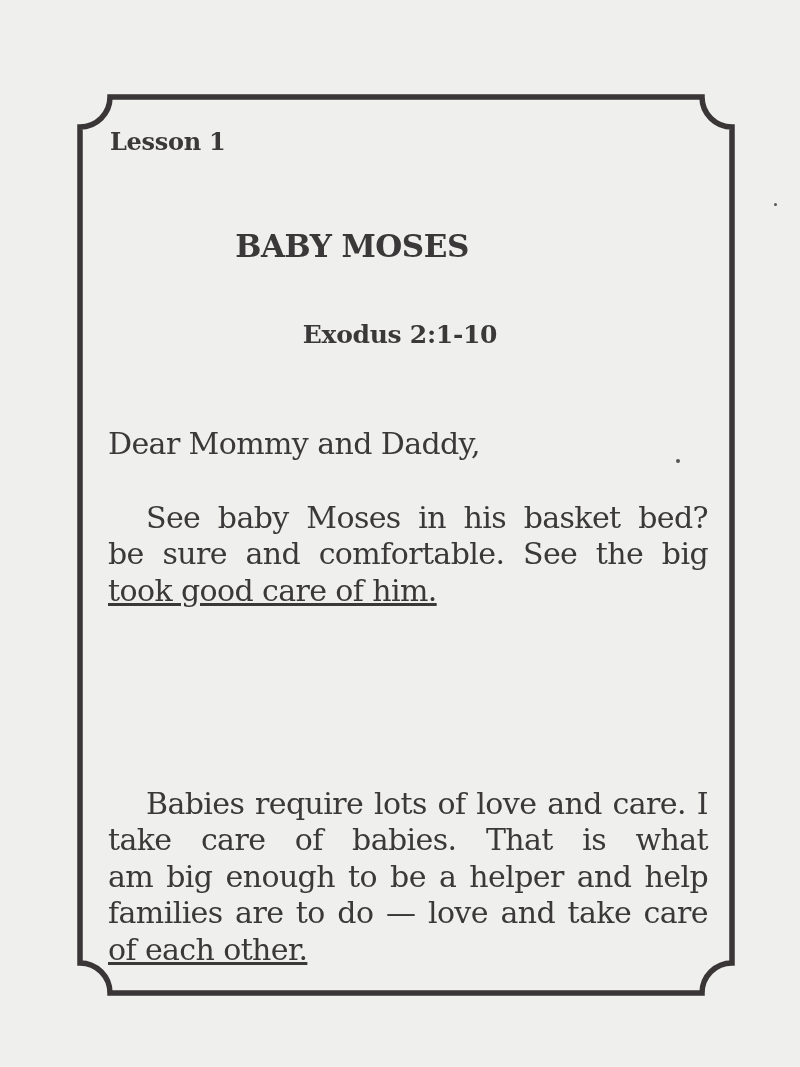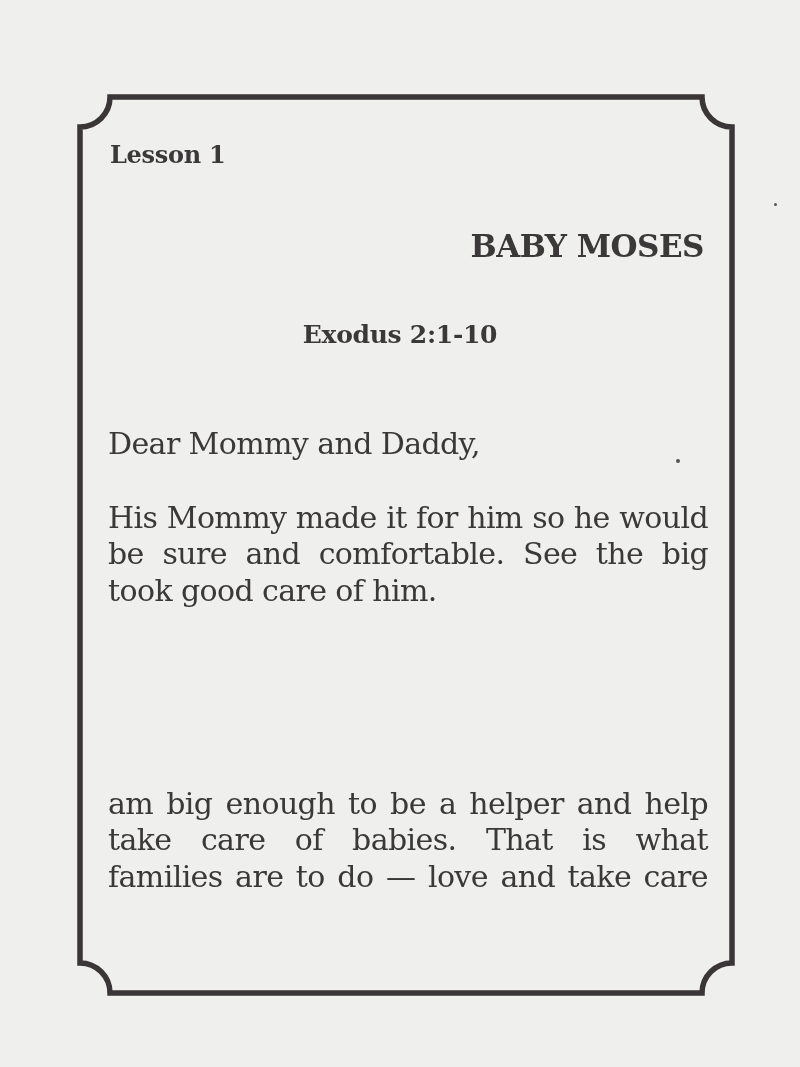--- a/index.html
+++ b/index.html
@@ -9,46 +9,46 @@
       position: relative;
       overflow: hidden;
       font-family: "DejaVu Serif", "Liberation Serif", serif;
       color: #3b3839;
     }
     .frame {
       position: absolute; left: 0; top: 0;
       width: 800px; height: 1067px;
     }
     .header {
-      position: absolute; left: 110px; top: 140px; width: 598px;
+      position: absolute; left: 110px; top: 127px; width: 598px;
       font-weight: bold; font-size: 24px;
       display: flex; justify-content: space-between;
       letter-spacing: -0.3px;
     }
     .title {
       position: absolute; left: 0; width: 704px; top: 228px;
-      text-align: right; font-weight: bold; font-size: 31px;
+      text-align: center; font-weight: bold; font-size: 31px;
       letter-spacing: -0.5px;
     }
     .ref {
       position: absolute; left: 0; width: 800px; top: 320px;
       text-align: center; font-weight: bold; font-size: 25px;
       letter-spacing: -0.3px;
     }
     .body-text {
       position: absolute; left: 108px; width: 600px;
       font-size: 30px; line-height: 36.4px;
       letter-spacing: -0.6px;
     }
     .greeting { top: 426px; }
     .para { text-align: justify; text-align-last: left; }
     .para1 { top: 500px; }
     .para2 { top: 786px; }
     .line { display: block; text-align: justify; text-align-last: justify; white-space: nowrap; }
-    .line.last { text-align-last: left; }
+    .line.last { text-align-last: left; text-decoration: underline; }
     .line.indent { padding-left: 38px; }
     .speck { position: absolute; width: 3px; height: 3px; border-radius: 50%; background: #555; }
   </style>
 </head>
 <body>
 
 <svg class="frame" viewBox="0 0 800 1067" xmlns="http://www.w3.org/2000/svg">
   <path d="M 110 97
            L 702 97
            A 30 30 0 0 0 732 127
@@ -64,25 +64,27 @@
   <span>Lesson 1</span>
 </div>
 
 <div class="title">BABY MOSES</div>
 
 <div class="ref">Exodus 2:1-10</div>
 
 <div class="body-text greeting">Dear Mommy and Daddy,</div>
 
 <div class="body-text para para1">
-  <span class="line">His Mommy made it for him so he would</span>
+  <span class="line indent">See baby Moses in his basket bed?</span>
   <span class="line">be sure and comfortable. See the big</span>
   <span class="line last">took good care of him.</span>
 </div>
 
 <div class="body-text para para2">
+  <span class="line indent">Babies require lots of love and care. I</span>
+  <span class="line">take care of babies. That is what</span>
   <span class="line">am big enough to be a helper and help</span>
-  <span class="line">take care of babies. That is what</span>
   <span class="line">families are to do — love and take care</span>
+  <span class="line last">of each other.</span>
 </div>
 
 <span class="speck" style="left:774px; top:203px;"></span>
 <span class="speck" style="left:676px; top:459px; width:4px; height:4px;"></span>
 
 </body></html>

